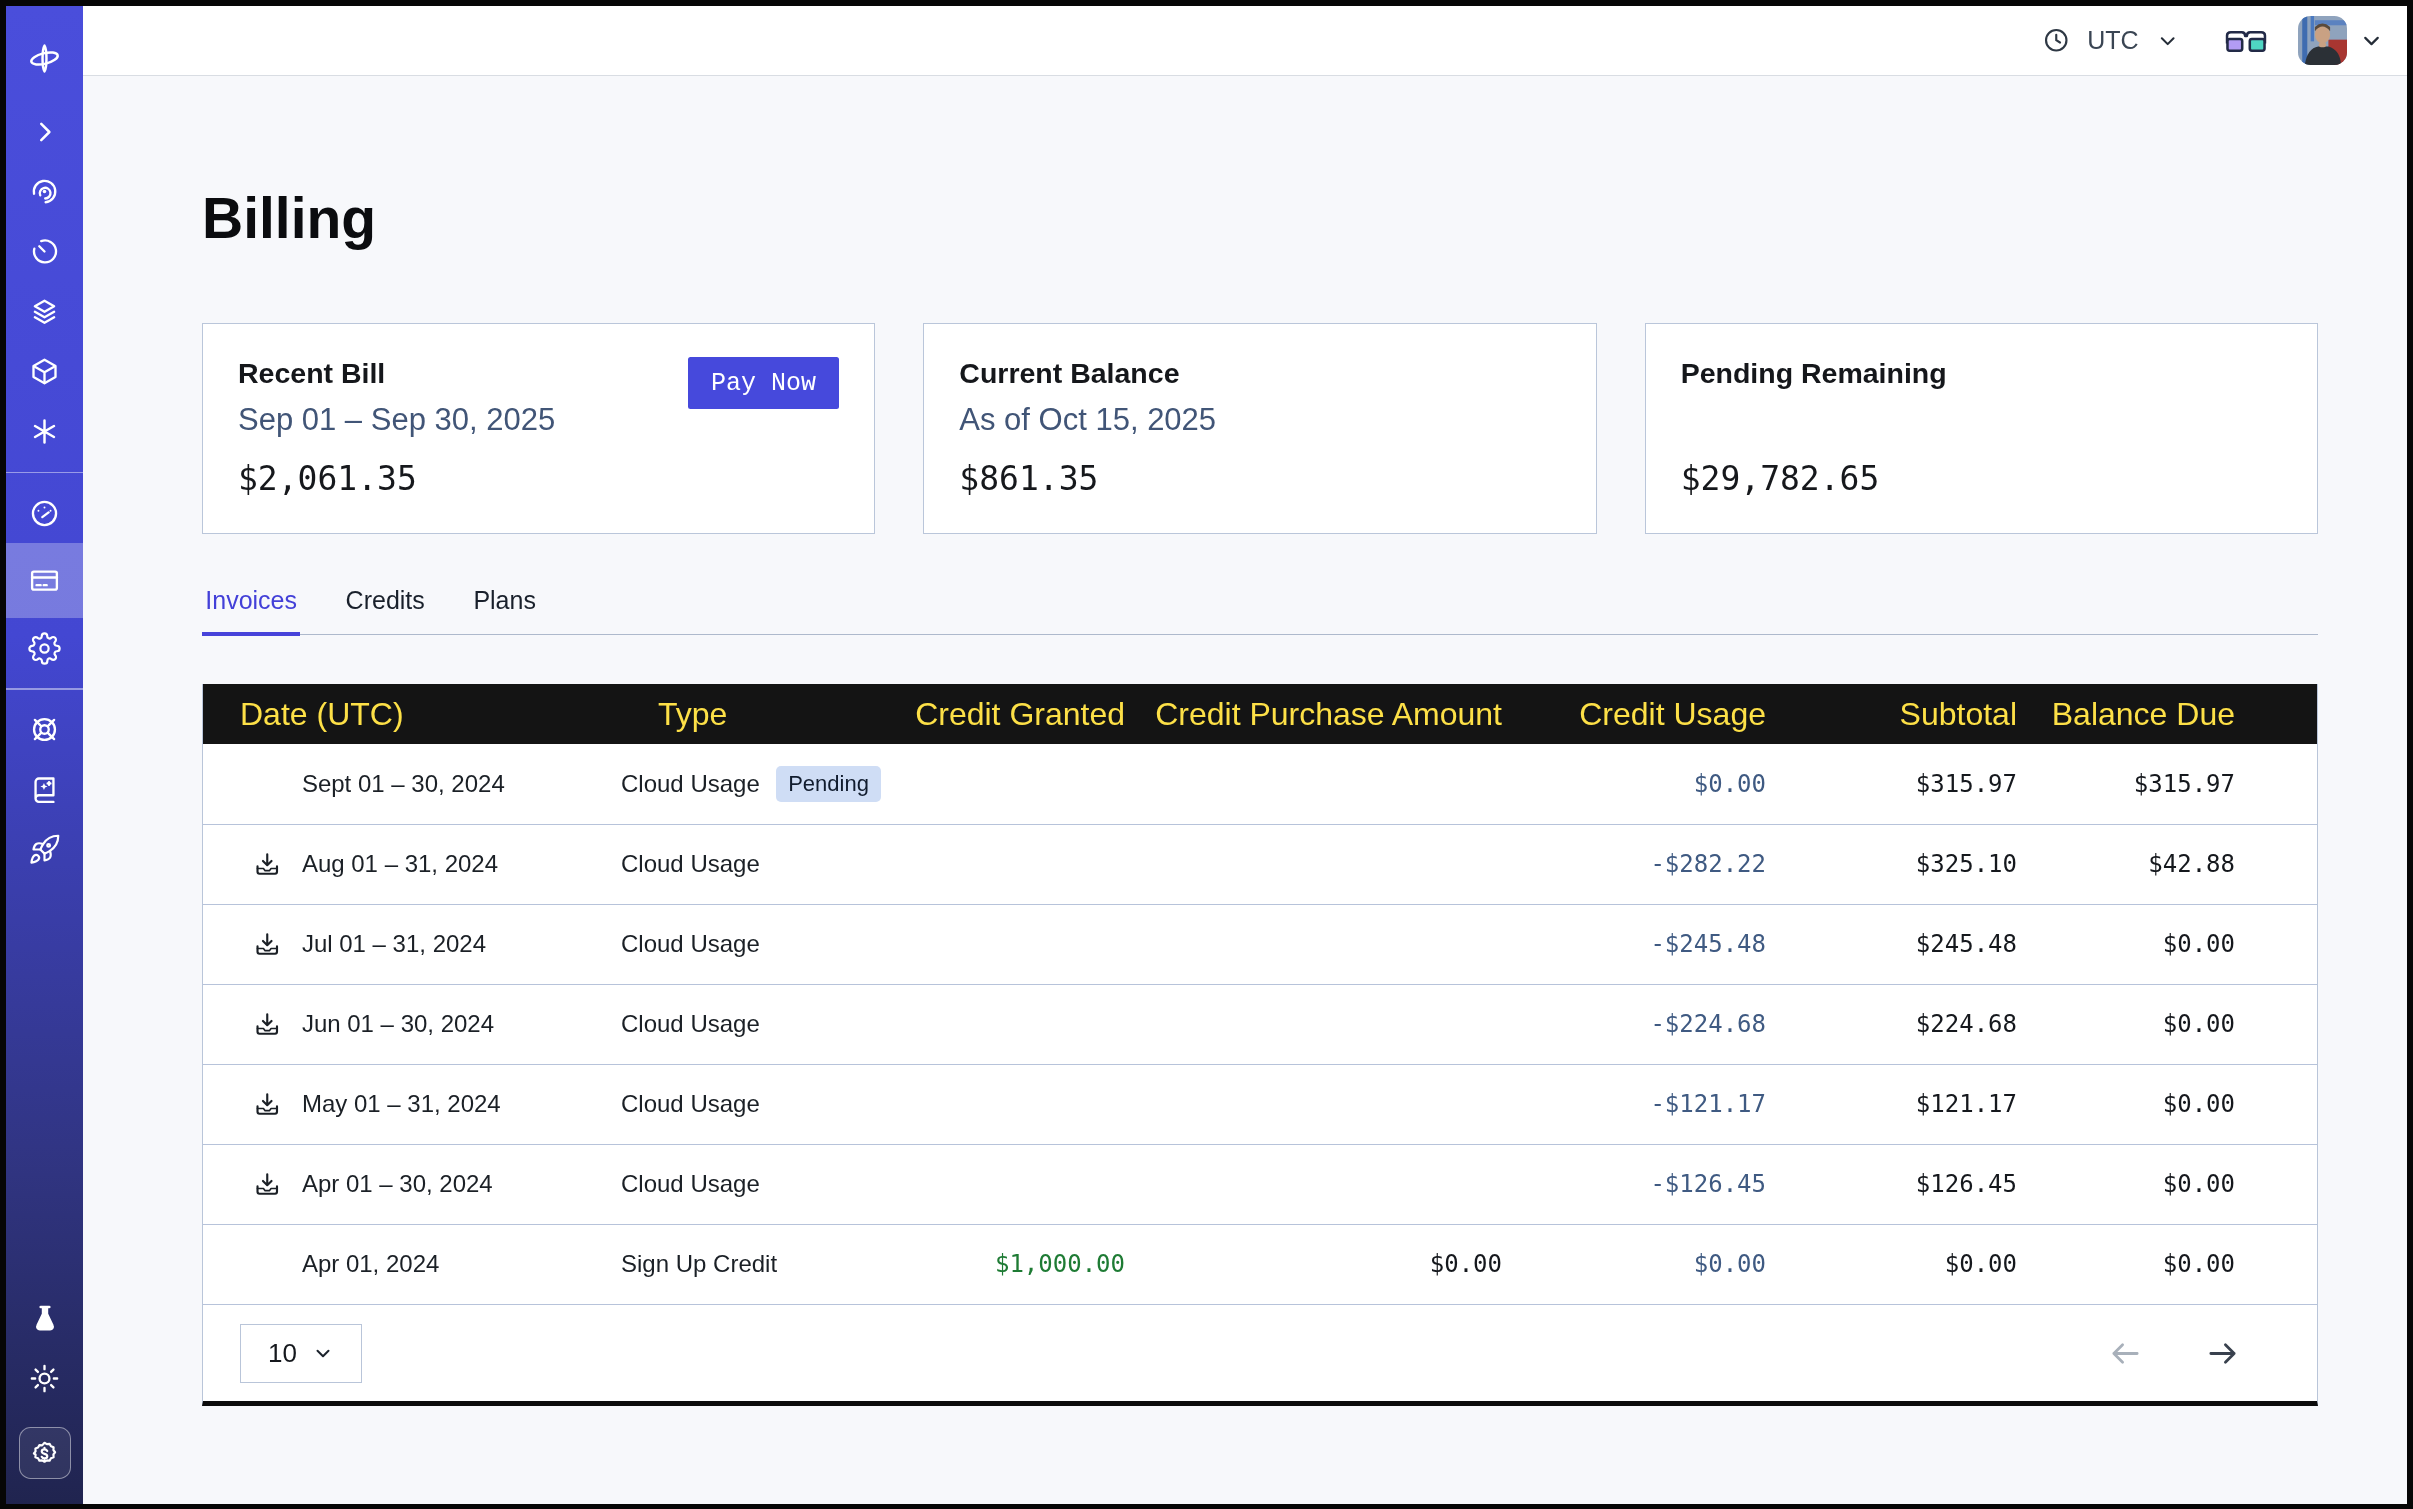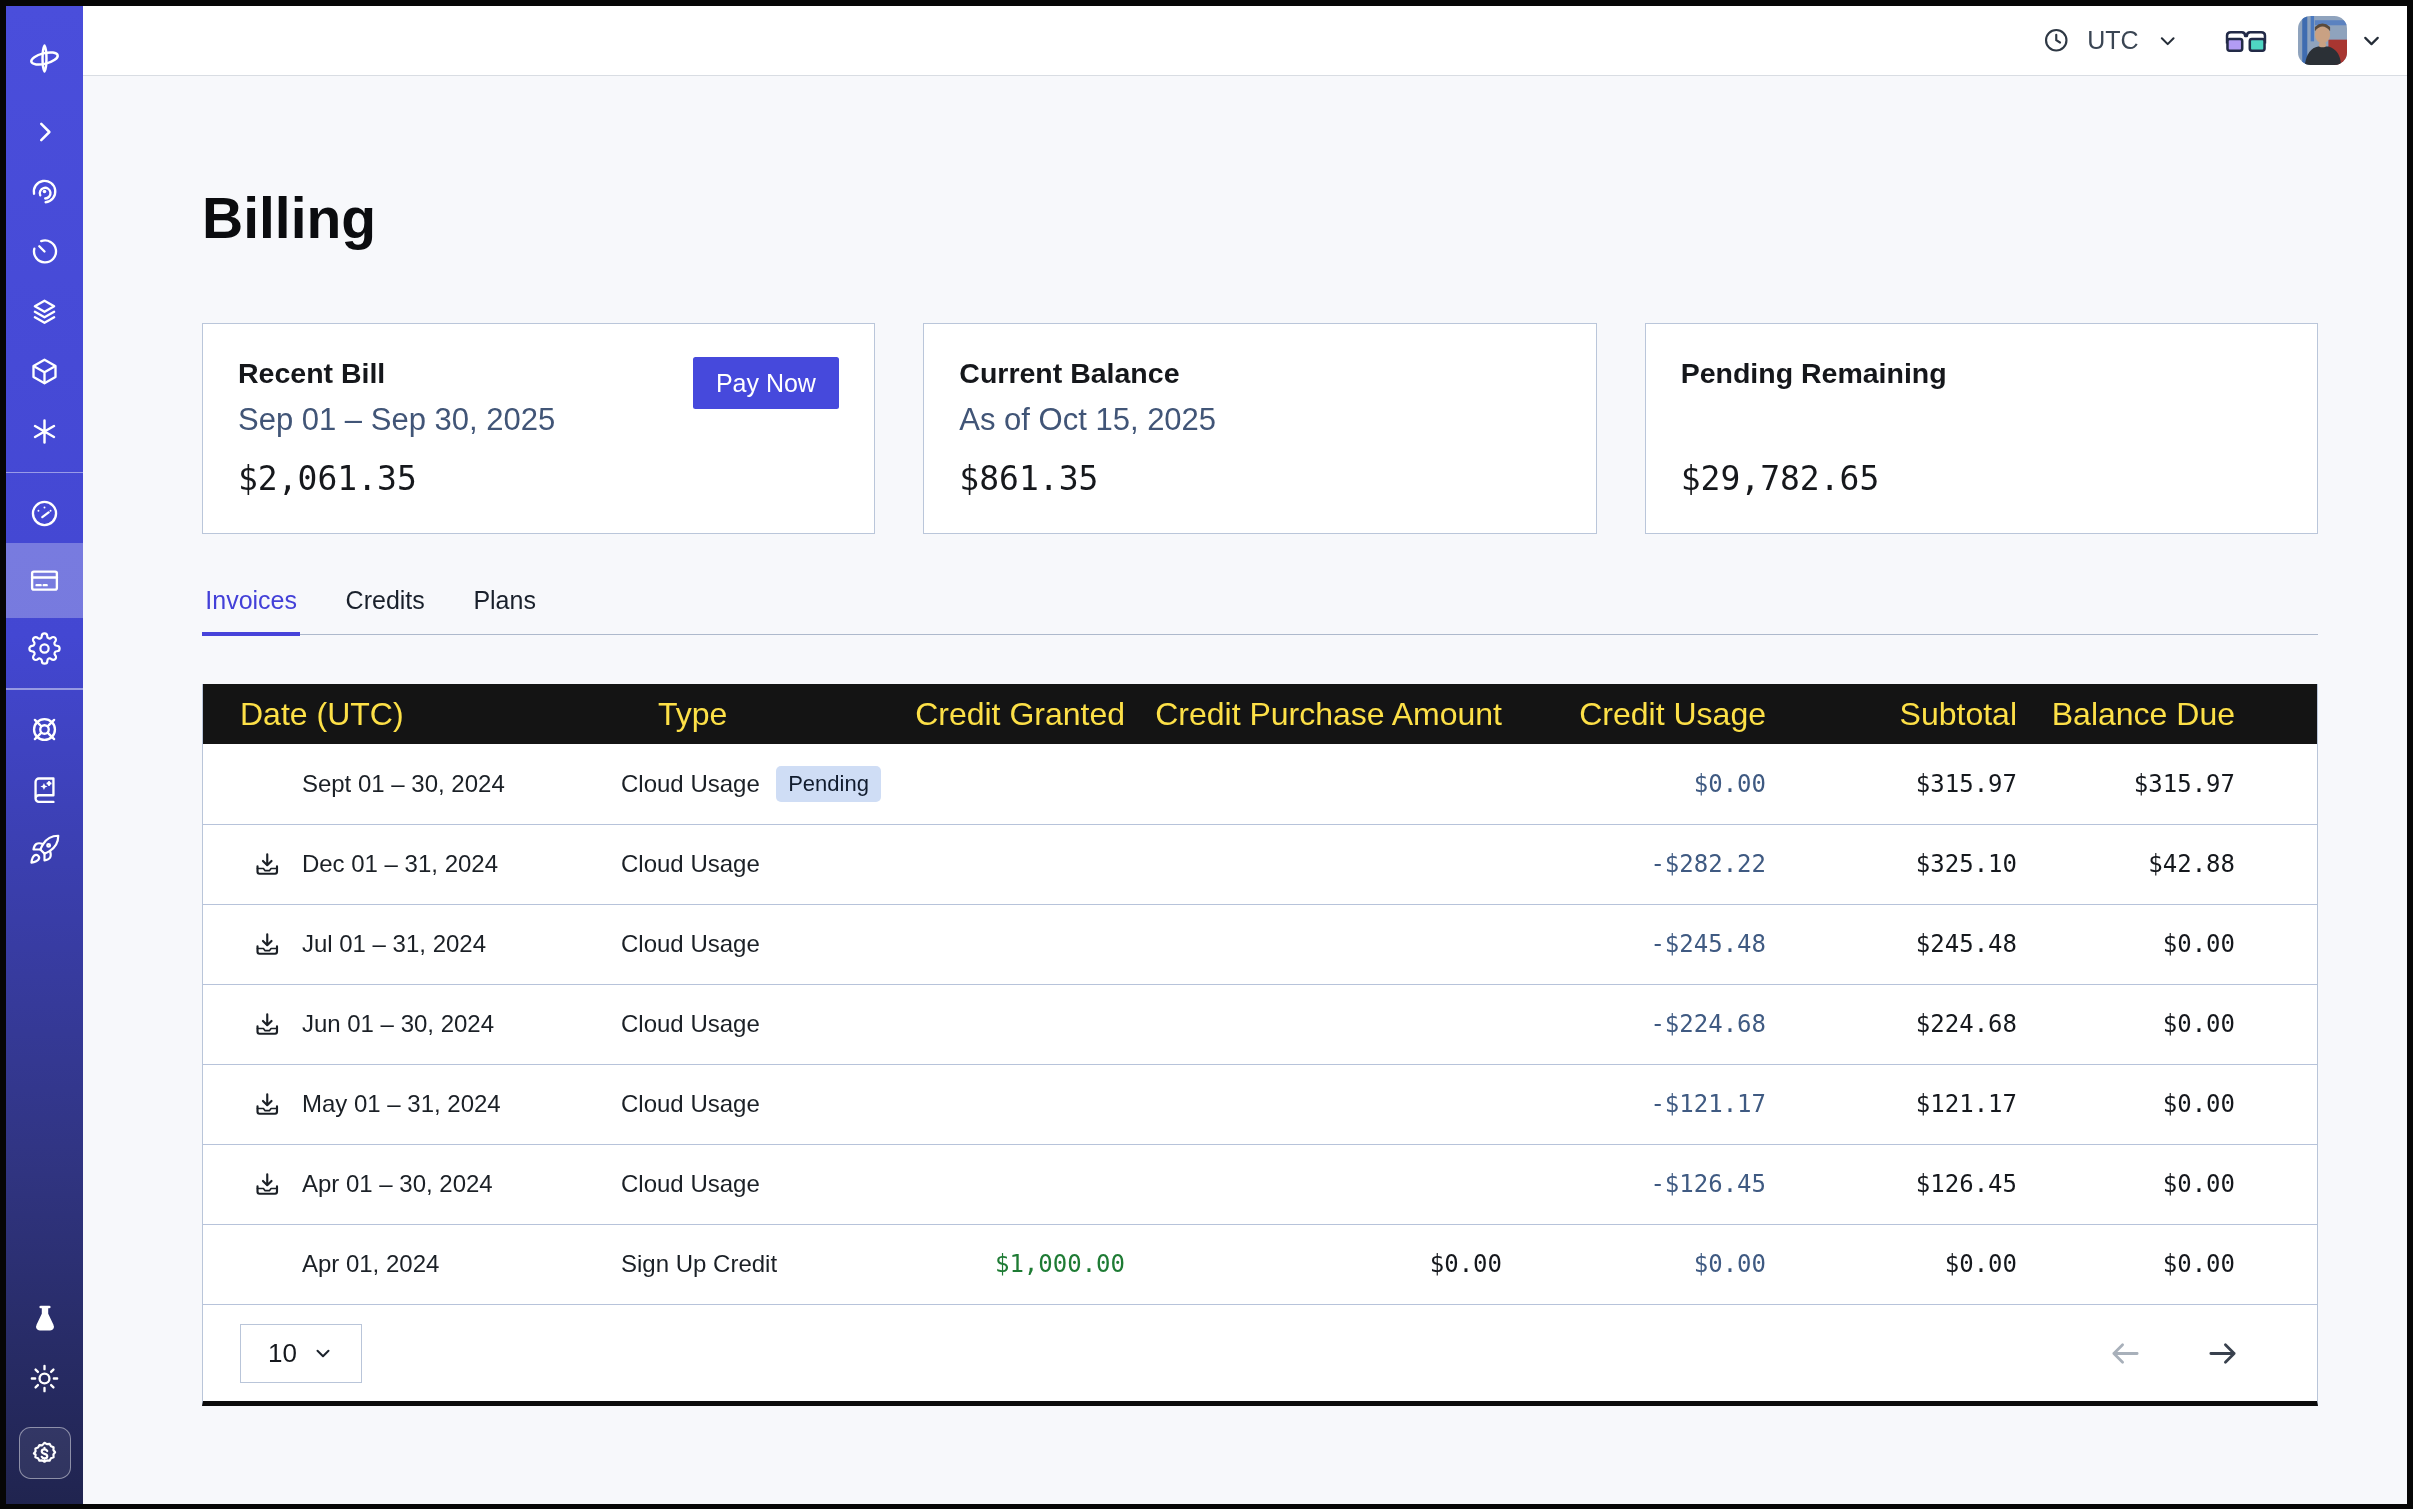--- a/index.html
+++ b/index.html
@@ -50,21 +50,21 @@
   .cards { display: flex; gap: 48px; margin-bottom: 52px; }
   .card {
     flex: 1; height: 211px; background: #fff;
     border: 1.7px solid #bac6da; position: relative; padding: 33px 35px;
   }
   .card-title { font-size: 28.5px; font-weight: 600; color: #15171b; }
   .card-sub { font-size: 31px; color: #415577; margin-top: 11.7px; height: 28.5px; }
   .card-amount { font-family: "DejaVu Sans Mono", monospace; font-size: 33px; color: #16181c; margin-top: 28.5px; }
   .paynow {
     position: absolute; top: 33px; right: 35px;
-    background: #4649dc; color: #fff; font-size: 25px; font-family: Liberation Sans, sans-serif;
+    background: #4649dc; color: #fff; font-size: 25px; font-family: Liberation Mono, monospace;
     border: none; padding: 11.7px 23.4px; border-radius: 2.5px; cursor: pointer;
   }
 
   
   .tabs { display: flex; gap: 42px; border-bottom: 1.7px solid #aeb9cc; }
   .tab { font-size: 25px; color: #19202b; padding: 0 3.3px 16.7px 3.3px; border-bottom: 4.2px solid transparent; margin-bottom: -1.7px; cursor: pointer; }
   .tab.active { color: #4340d8; border-bottom-color: #4743da; }
 
   
   .table-wrap { margin-top: 49px; border: 1.7px solid #b9c5d9; border-top: none; border-bottom: 5px solid #0c0c0c; background: #fff; }
@@ -337,21 +337,21 @@
   <tr>
     <td class="c-date">
       <div class="date-inner">
         <span class="dl">
           <svg width="28.5" height="28.5" viewBox="0 0 24 24" fill="none" stroke="#1b2026" stroke-width="1.8" stroke-linecap="round" stroke-linejoin="round">
             <path d="M12 3.6v9M8.4 9.2 12 12.8l3.6-3.6"></path>
             <path d="M3.8 13.8v4.6a1.6 1.6 0 0 0 1.6 1.6h13.2a1.6 1.6 0 0 0 1.6-1.6v-4.6" fill="none"></path>
             <path d="M3.8 15.6h5l1.4 1.8h3.6l1.4-1.8h5" stroke-width="1.4"></path>
           </svg>
         </span>
-        <span class="dtext">Dec 01 – 31, 2024</span>
+        <span class="dtext">Aug 01 – 31, 2024</span>
       </div>
     </td>
     <td class="c-type">
       <div class="type-inner">
         <span class="ttext">Cloud Usage</span>
 
       </div>
     </td>
     <td class="num c-granted"></td>
     <td class="num c-purchase"></td>

